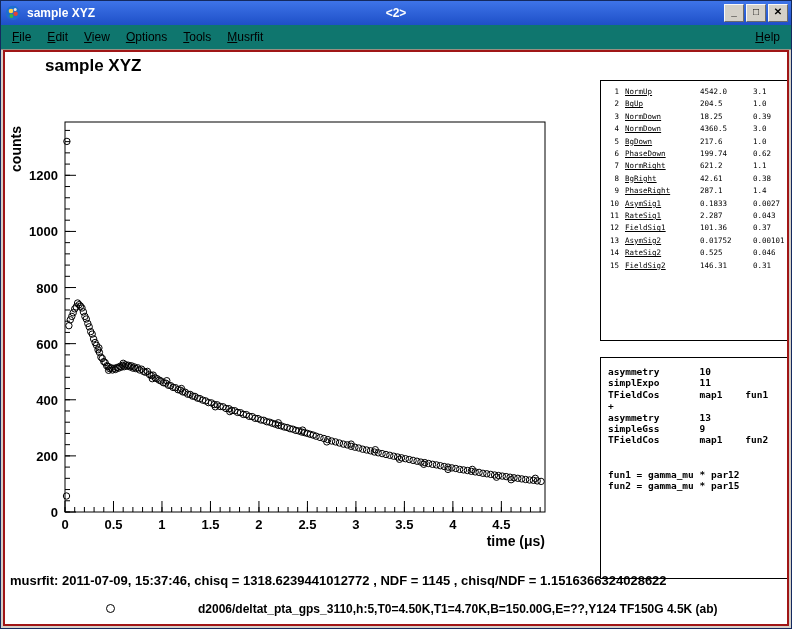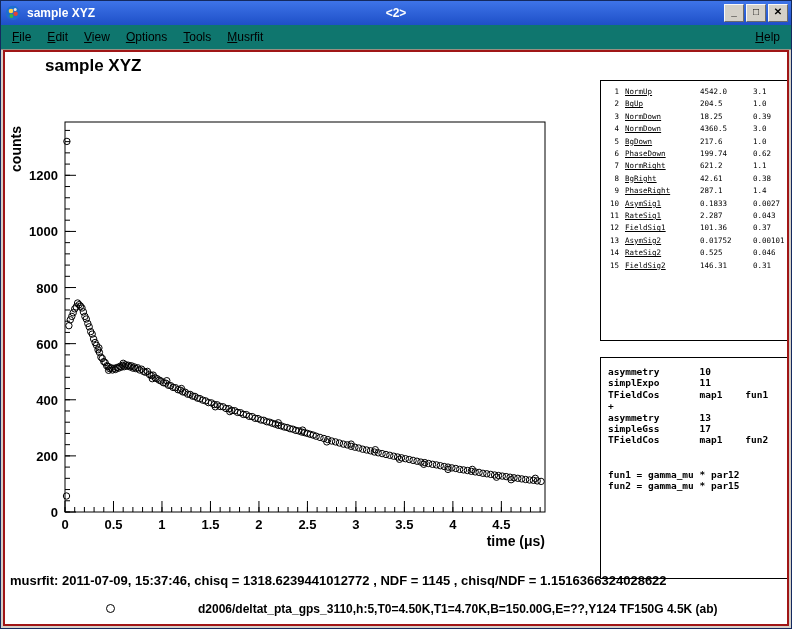--- a/index.html
+++ b/index.html
@@ -430,21 +430,21 @@
           </div>
       </div>
 
       <div class="side-box theory-box">
         <div>
             <div class="theory-line">asymmetry       10</div>
             <div class="theory-line">simplExpo       11</div>
             <div class="theory-line">TFieldCos       map1    fun1</div>
             <div class="theory-line">+</div>
             <div class="theory-line">asymmetry       13</div>
-            <div class="theory-line">simpleGss       17</div>
+            <div class="theory-line">simpleGss       9</div>
             <div class="theory-line">TFieldCos       map1    fun2</div>
             <div class="theory-line">&nbsp;</div>
             <div class="theory-line">&nbsp;</div>
             <div class="theory-line">fun1 = gamma_mu * par12</div>
             <div class="theory-line">fun2 = gamma_mu * par15</div>
           </div>
       </div>
 
       <div class="status-text">musrfit: 2011-07-09, 15:37:46, chisq = 1318.6239441012772 , NDF = 1145 , chisq/NDF = 1.1516366324028622</div>
 

